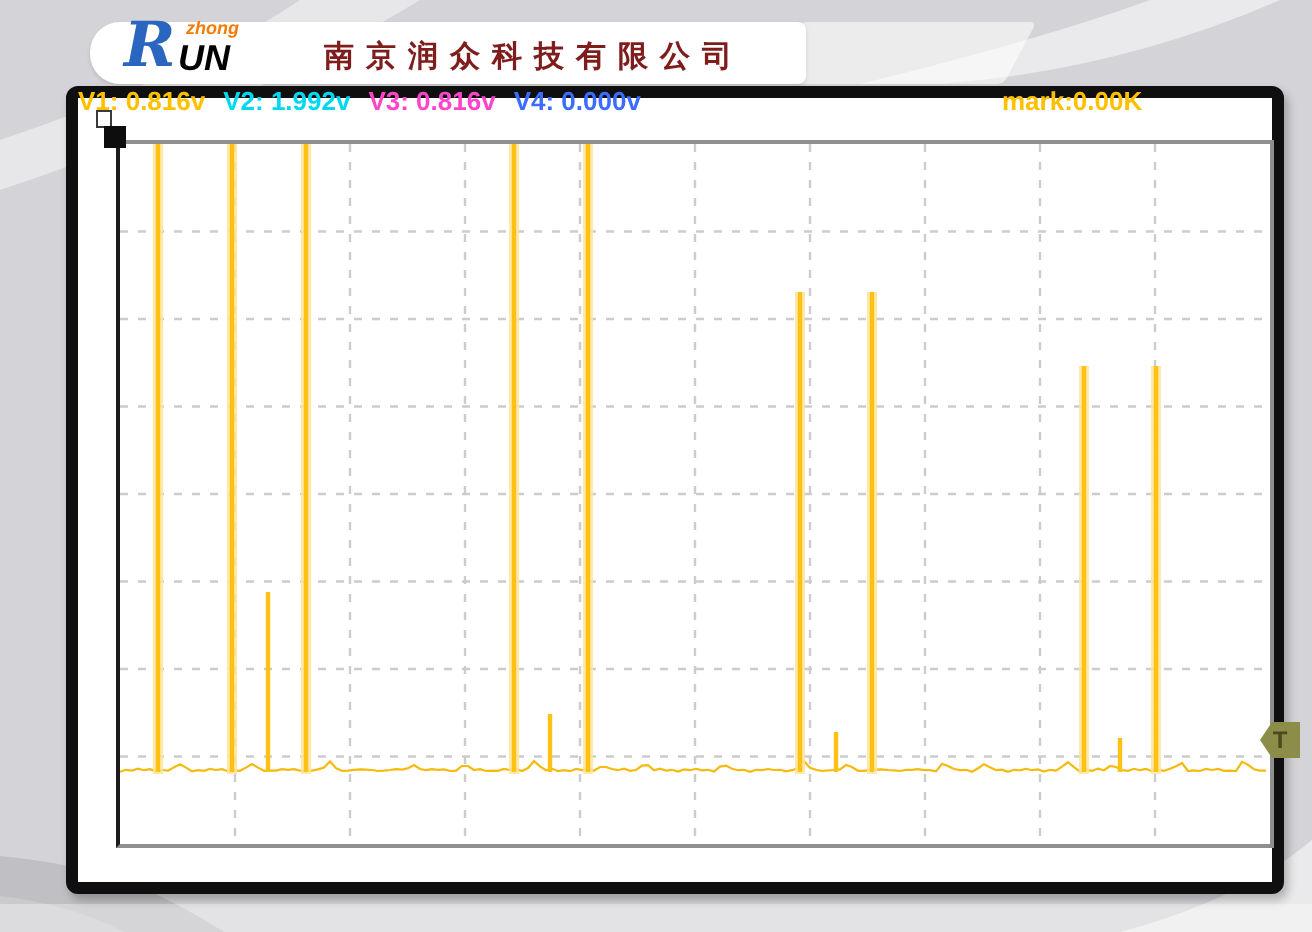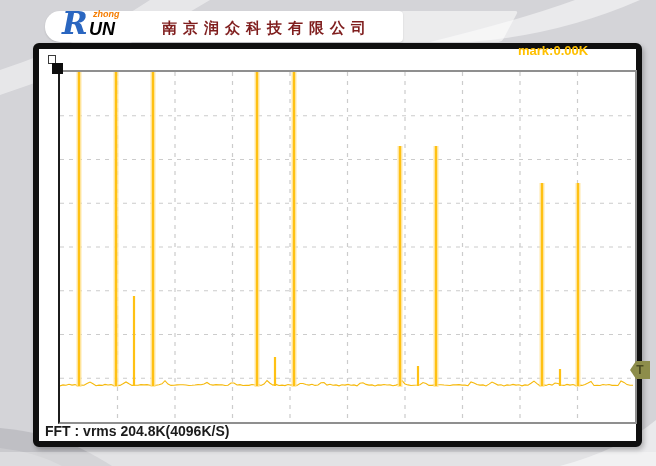--- a/index.html
+++ b/index.html
@@ -45,21 +45,21 @@
     box-sizing:border-box;border:6px solid #0f0f0f;border-radius:6px;
     background:#ffffff;z-index:2;
     box-shadow:2px 3px 5px rgba(0,0,0,0.25);
   }
   .meas-row{
     position:absolute;left:0px;top:-6px;height:16px;white-space:nowrap;
     font-weight:bold;font-size:13px;z-index:4;
   }
   .meas-item{margin-right:9px;}
   .mark-readout{
-    position:absolute;left:479px;top:-6px;height:16px;
+    position:absolute;left:462px;top:-6px;height:16px;
     font-weight:bold;font-size:13px;z-index:4;white-space:nowrap;
   }
   
   .plot-area{
     position:absolute;left:19px;top:21px;width:575px;height:350px;
     box-sizing:content-box;background:#ffffff;
     border-top:2px solid #8f8f8f;border-right:2px solid #8f8f8f;
     border-bottom:2px solid #8f8f8f;border-left:2px solid #1c1c1c;
   }
   .plot-area svg{display:block;}
@@ -100,20 +100,21 @@
 <div class="header-bar-ext"></div>
 <div class="logo">
   <span class="logo-r" style="color: rgb(42, 102, 192);">R</span>
   <span class="logo-un" style="color: #000000;">UN</span>
   <span class="logo-zhong" style="color: rgb(245, 124, 0);">zhong</span>
 </div>
 <div class="company-name" style="color: #7f1d1d;">南京润众科技有限公司</div>
 
 <div class="scope-window">
 
+  <div class="meas-row"><span class="meas-item" style="color: rgb(255, 192, 0);">V1: 0.816v</span><span class="meas-item" style="color: rgb(0, 216, 240);">V2: 1.992v</span><span class="meas-item" style="color: rgb(255, 68, 204);">V3: 0.816v</span><span class="meas-item" style="color: rgb(58, 108, 255);">V4: 0.000v</span></div>
 
   <div class="mark-readout" style="color: rgb(255, 192, 0);">mark:0.00K</div>
 
   <div class="plot-area">
     <svg id="spectrum" width="575" height="350" viewBox="0 0 575 350" xmlns="http://www.w3.org/2000/svg">
         <line x1="57.5" y1="0" x2="57.5" y2="350" stroke="#cccccc" stroke-width="1.2" stroke-dasharray="4 5"></line>
         <line x1="115" y1="0" x2="115" y2="350" stroke="#cccccc" stroke-width="1.2" stroke-dasharray="4 5"></line>
         <line x1="172.5" y1="0" x2="172.5" y2="350" stroke="#cccccc" stroke-width="1.2" stroke-dasharray="4 5"></line>
         <line x1="230" y1="0" x2="230" y2="350" stroke="#cccccc" stroke-width="1.2" stroke-dasharray="4 5"></line>
         <line x1="287.5" y1="0" x2="287.5" y2="350" stroke="#cccccc" stroke-width="1.2" stroke-dasharray="4 5"></line>
@@ -152,14 +153,13 @@
         <rect x="515.5" y="111" width="5" height="204" fill="#ffe49b" opacity="0.85"></rect>
         <line x1="518" y1="111" x2="518" y2="314" stroke="#ffc113" stroke-width="2.2"></line>
       </svg>
   </div>
 
   <div class="marker-flag"></div>
   <div class="marker-square"></div>
 
   <div class="trigger-tag" style="background: rgb(141, 141, 74);">T</div>
 
-  <div class="status-bar">FFT : vrms 204.8K(4096K/S)</div>
 </div>
 
 </body></html>

